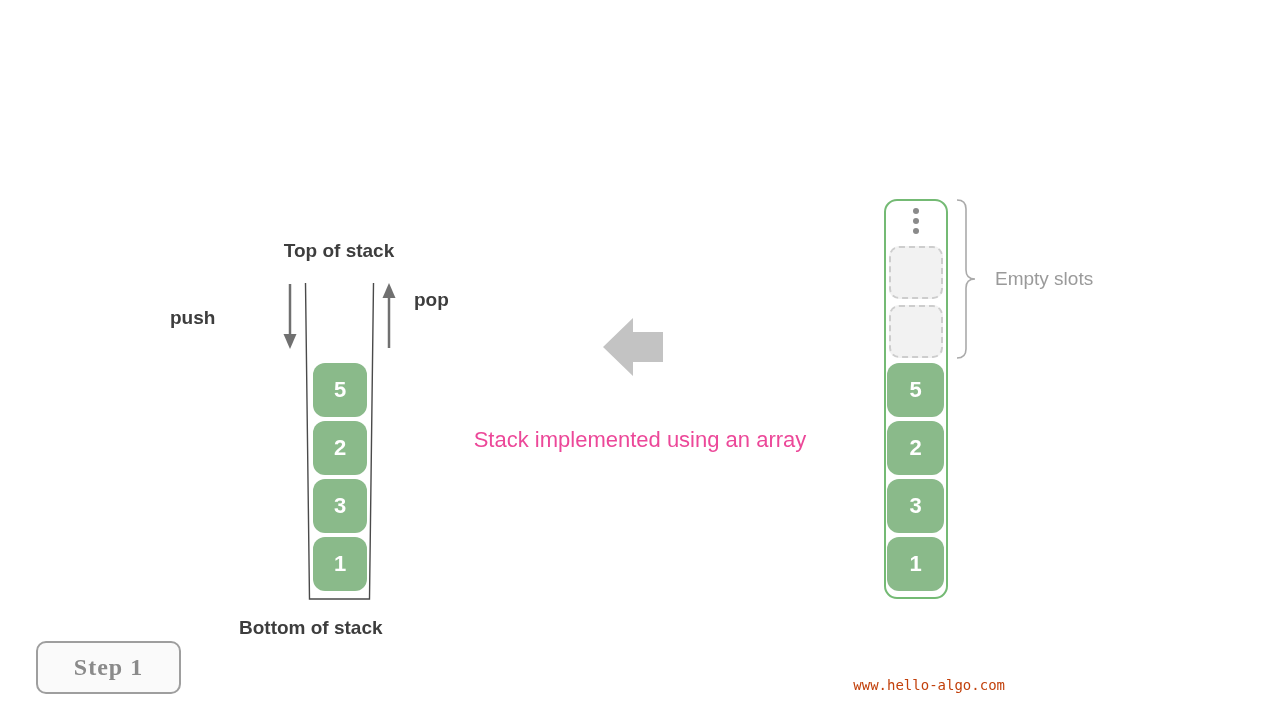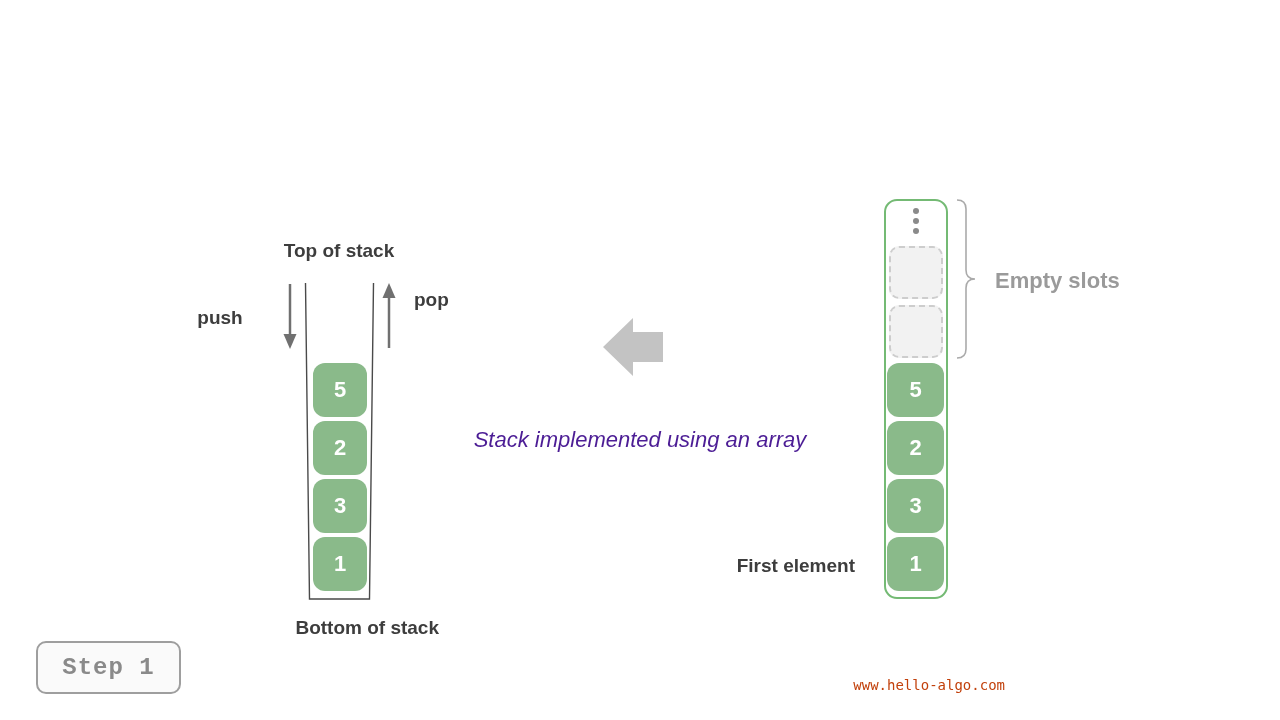--- a/index.html
+++ b/index.html
@@ -7,25 +7,25 @@
   body { font-family: "Liberation Sans", sans-serif; position: relative; }
 
   .abs { position: absolute; }
 
   
   .lbl-dark {
     font-size: 19px; font-weight: bold; color: #3d3d3d;
     white-space: nowrap;
   }
   .lbl-gray {
-    font-size: 22px; font-weight: bold; color: #9a9a9a;
+    font-size: 19px; font-weight: normal; color: #9a9a9a;
     white-space: nowrap;
   }
   .caption {
-    font-size: 22px; color: #4c1d95; white-space: nowrap; font-style: italic;
+    font-size: 22px; color: #ec4899; white-space: nowrap;
   }
 
   
   .cell {
     position: absolute;
     background: #8aba8a;
     border-radius: 12px;
     color: #ffffff;
     font-size: 22px;
     font-weight: bold;
@@ -68,21 +68,21 @@
   .step-badge {
     position: absolute;
     left: 36px; top: 641px;
     width: 145px; height: 53px;
     background: #fafafa;
     border: 2px solid #9e9e9e;
     border-radius: 10px;
     display: flex;
     align-items: center;
     justify-content: center;
-    font-family: Liberation Mono, monospace;
+    font-family: Liberation Serif, serif;
     font-size: 24px;
     font-weight: bold;
     color: #8a8a8a;
     letter-spacing: 1px;
   }
 
   .watermark {
     position: absolute;
     right: 40px; top: 677px;
     font-family: "DejaVu Sans Mono", monospace;
@@ -112,30 +112,30 @@
       <polygon points="389,283 382.5,298 395.5,298" stroke="none"></polygon>
     </g>
 
     <polygon points="603,347 633,318 633,332 663,332 663,362 633,362 633,376" fill="#c3c3c3"></polygon>
 
     <path d="M957,200 Q966,200 966,209 L966,270 Q966,279 975,279 Q966,279 966,288 L966,349 Q966,358 957,358" fill="none" stroke="#aaaaaa" stroke-width="1.6"></path>
   </svg>
 
   <div class="abs lbl-dark" style="left:239px; top:240px; width:200px; text-align:center;">Top of stack</div>
 
-  <div class="abs lbl-dark" style="left:170px; top:307px; width:100px; text-align:center;">push</div>
+  <div class="abs lbl-dark" style="left:170px; top:307px; width:100px; text-align:left;">push</div>
 
   <div class="abs lbl-dark" style="left:414px; top:289px;">pop</div>
 
   <div class="cell left-cell" style="top:363px;">5</div>
   <div class="cell left-cell" style="top:421px;">2</div>
   <div class="cell left-cell" style="top:479px;">3</div>
   <div class="cell left-cell" style="top:537px;">1</div>
 
-  <div class="abs lbl-dark" style="left:239px; top:617px; width:200px; text-align:right;">Bottom of stack</div>
+  <div class="abs lbl-dark" style="left:239px; top:617px; width:200px; text-align:left;">Bottom of stack</div>
 
   <div class="abs caption" style="left:440px; top:427px; width:400px; text-align:center;">Stack implemented using an array</div>
 
   <div class="array-container"></div>
 
   <div>
     <span class="dot" style="top:208px;"></span>
     <span class="dot" style="top:218px;"></span>
     <span class="dot" style="top:228px;"></span>
   </div>
@@ -144,19 +144,18 @@
   <div class="empty-slot" style="top:305px;"></div>
 
   <div class="cell right-cell" style="top:363px;">5</div>
   <div class="cell right-cell" style="top:421px;">2</div>
   <div class="cell right-cell" style="top:479px;">3</div>
   <div class="cell right-cell" style="top:537px;">1</div>
 
   <div class="abs lbl-gray" style="left:995px; top:268px;">Empty slots</div>
 
 
-  <div class="abs lbl-dark" style="left:655px; top:555px; width:200px; text-align:right;">First element</div>
 
   <div class="step-badge">Step 1</div>
 
   <div class="watermark">www.hello-algo.com</div>
 
 </div>
 
 </body></html>

